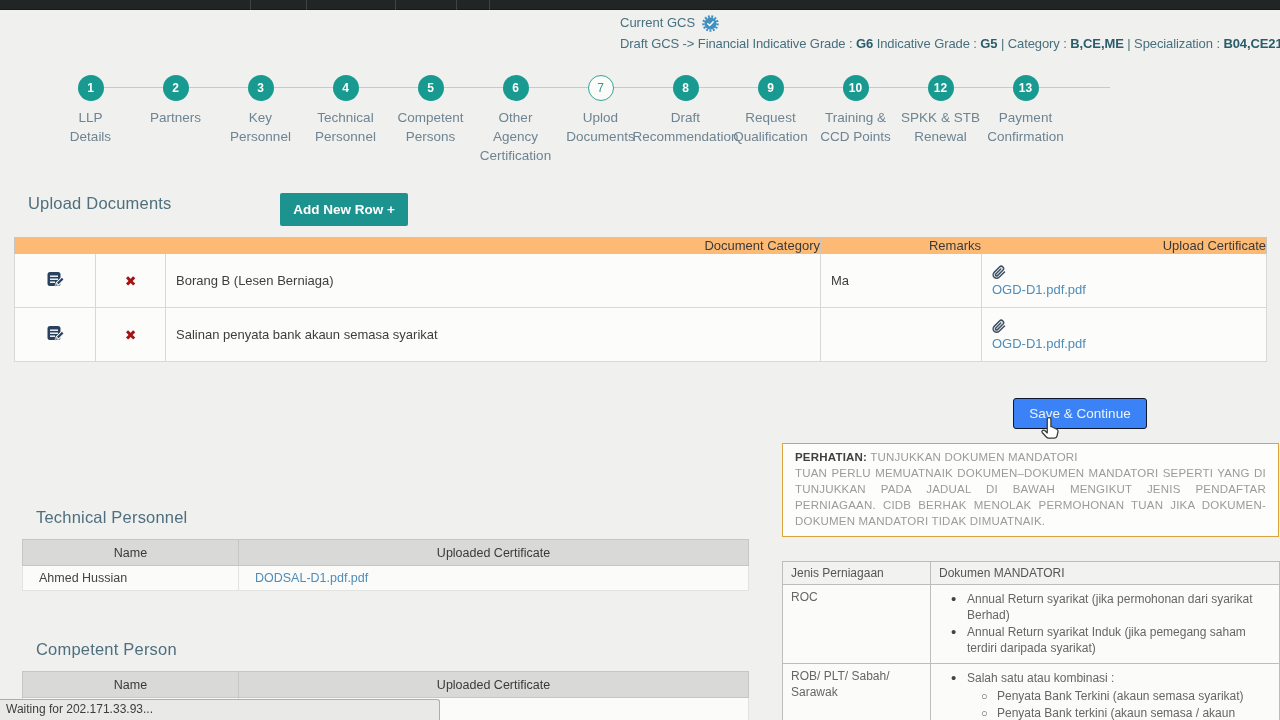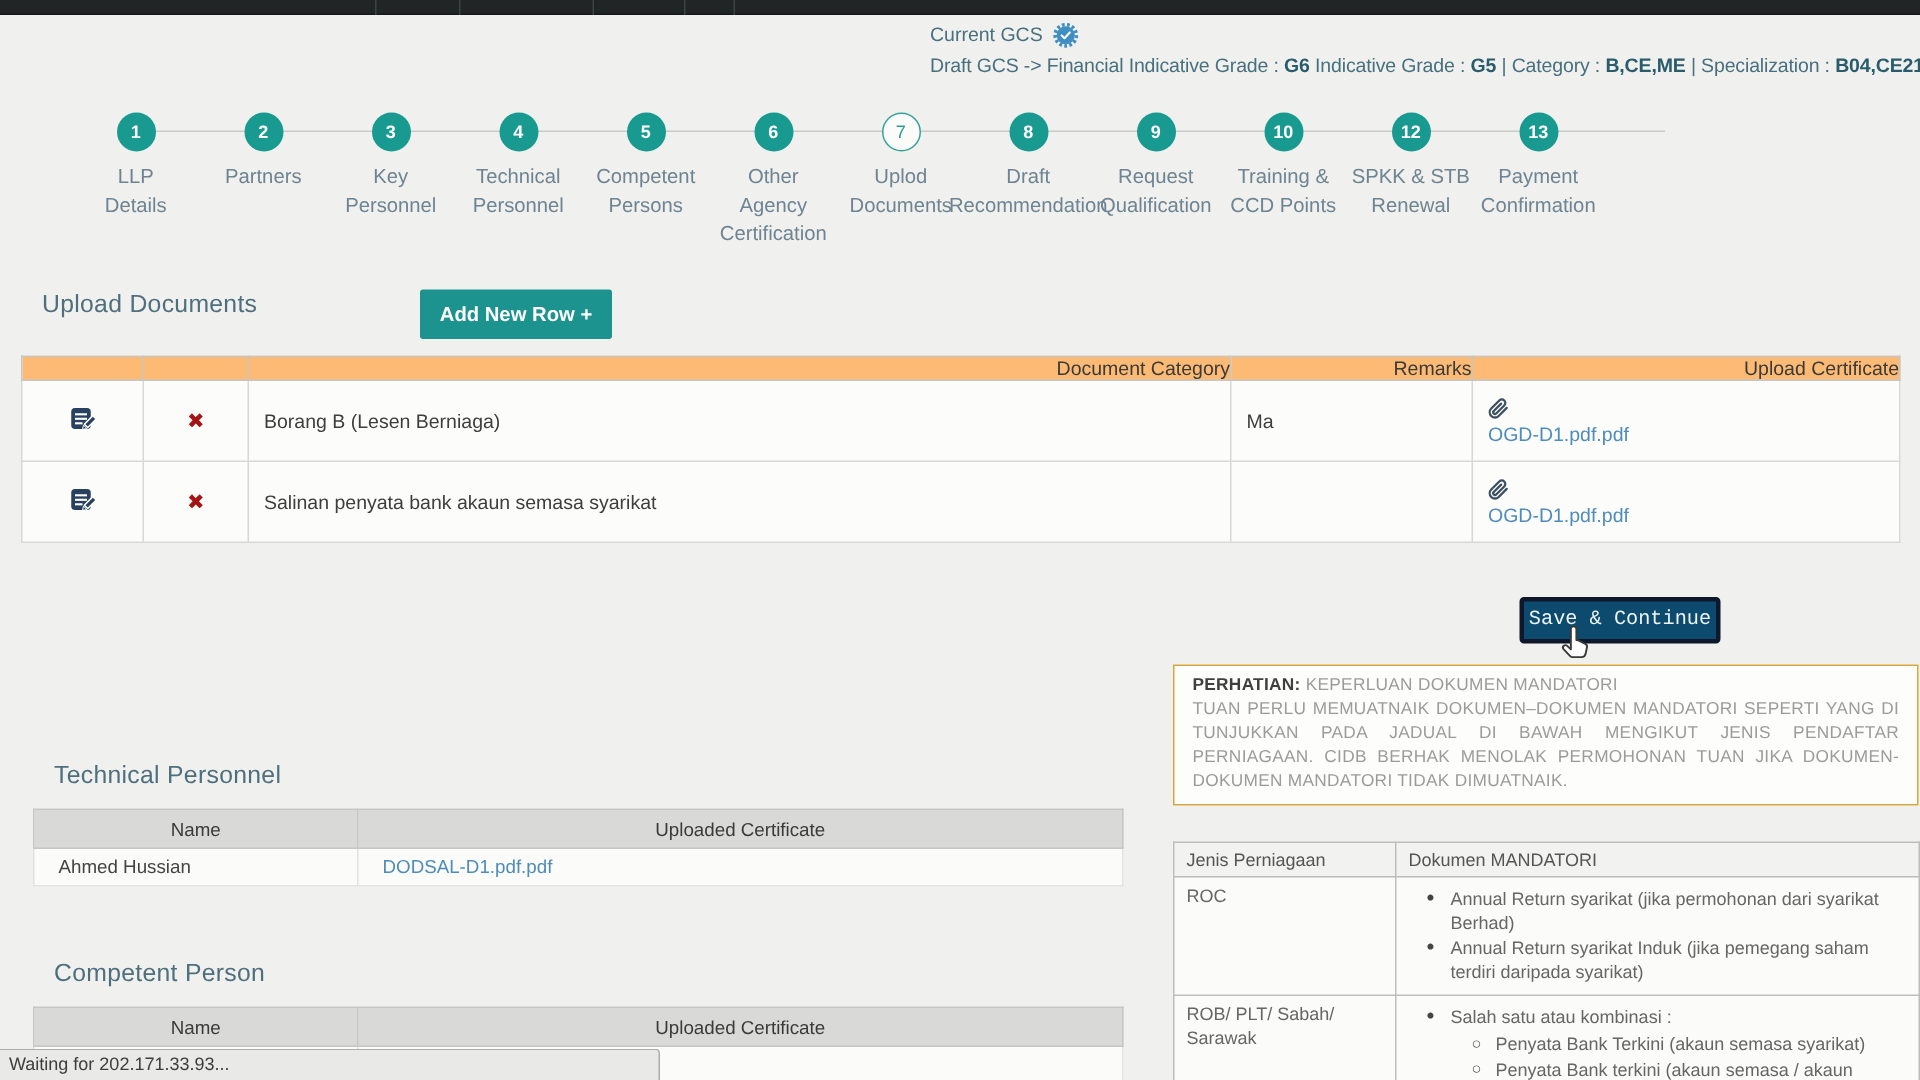--- a/index.html
+++ b/index.html
@@ -40,22 +40,22 @@
   .doc-table th { background:#fdba74; border:1px solid #c6c6c4; height:15px; font-weight:400; color:#3a3a3a;text-align:right; }
   .doc-table td { border:1px solid #d8d8d6; height:54px; padding:0 10px; vertical-align:middle; }
   .doc-table td.c1 { text-align:center; }
   .doc-table td.c2 { text-align:center; }
   .xbtn { color:#a31515; font-size:14px; font-weight:700; cursor:pointer; }
   .iconbtn { display:inline-block; cursor:pointer; line-height:0; }
   .filelink { display:block; margin-top:1px; color:#4e8cba; text-decoration:none; font-size:13px; }
   .clip { display:block; line-height:0; margin-bottom:2px; }
 
   
-  .savebtn { position:absolute; left:1013px; top:398px; width:134px; height:31px; background:#0c4a6e;
-             border:3px solid #0f172a; border-radius:3px; color:#ecf4f6; font-size:13.5px; font-family:Liberation Mono, monospace; }
+  .savebtn { position:absolute; left:1013px; top:398px; width:134px; height:31px; background:#3b82f6;
+             border:1px solid #0f172a; border-radius:3px; color:#ecf4f6; font-size:13.5px; font-family:Liberation Sans, sans-serif; }
   .hand { position:absolute; left:1039px; top:416px; z-index:6; }
 
   
   .notice { position:absolute; left:782px; top:443px; width:497px; height:94px; background:#fdfdfc;
             border:1px solid #d8a63c; padding:7px 12px; }
   .notice-head { font-size:11.5px; color:#9b9b9b; letter-spacing:0.2px; }
   .notice-head b { color:#3f3f3f; font-weight:700; }
   .notice-body { margin-top:2px; font-size:11.5px; color:#9b9b9b; text-align:justify; line-height:16px; letter-spacing:0.2px; }
 
   
@@ -259,21 +259,21 @@
       </tr>
     </tbody>
 </table>
 
 <button class="savebtn">Save &amp; Continue</button>
 <svg class="hand" width="22" height="26" viewBox="0 0 24 28">
   <path d="M9 3.5c0-1.1.9-2 2-2s2 .9 2 2v8h1l5.5 2.8c.9.5 1.4 1.5 1.2 2.5l-1 4.7a3 3 0 0 1-2.9 2.4h-6.3a3 3 0 0 1-2.2-.9l-4.6-4.9c-.6-.7-.6-1.8.1-2.4.7-.7 1.8-.7 2.5 0l2.7 2.6V3.5z" fill="#fff" stroke="#3a3a3a" stroke-width="1.4" stroke-linejoin="round"></path>
 </svg>
 
 <div class="notice">
-  <div class="notice-head"><b>PERHATIAN:</b><span> KEPERLUAN DOKUMEN MANDATORI</span></div>
+  <div class="notice-head"><b>PERHATIAN:</b><span> TUNJUKKAN DOKUMEN MANDATORI</span></div>
   <div class="notice-body">TUAN PERLU MEMUATNAIK DOKUMEN–DOKUMEN MANDATORI SEPERTI YANG DI TUNJUKKAN PADA JADUAL DI BAWAH MENGIKUT JENIS PENDAFTAR PERNIAGAAN. CIDB BERHAK MENOLAK PERMOHONAN TUAN JIKA DOKUMEN-DOKUMEN MANDATORI TIDAK DIMUATNAIK.</div>
 </div>
 
 <div class="sec-title" id="t-tech">Technical Personnel</div>
 <table class="ptable" id="tech-table">
   <colgroup>
       <col style="width:216px">
       <col style="width:510px">
     </colgroup>
   <thead>

